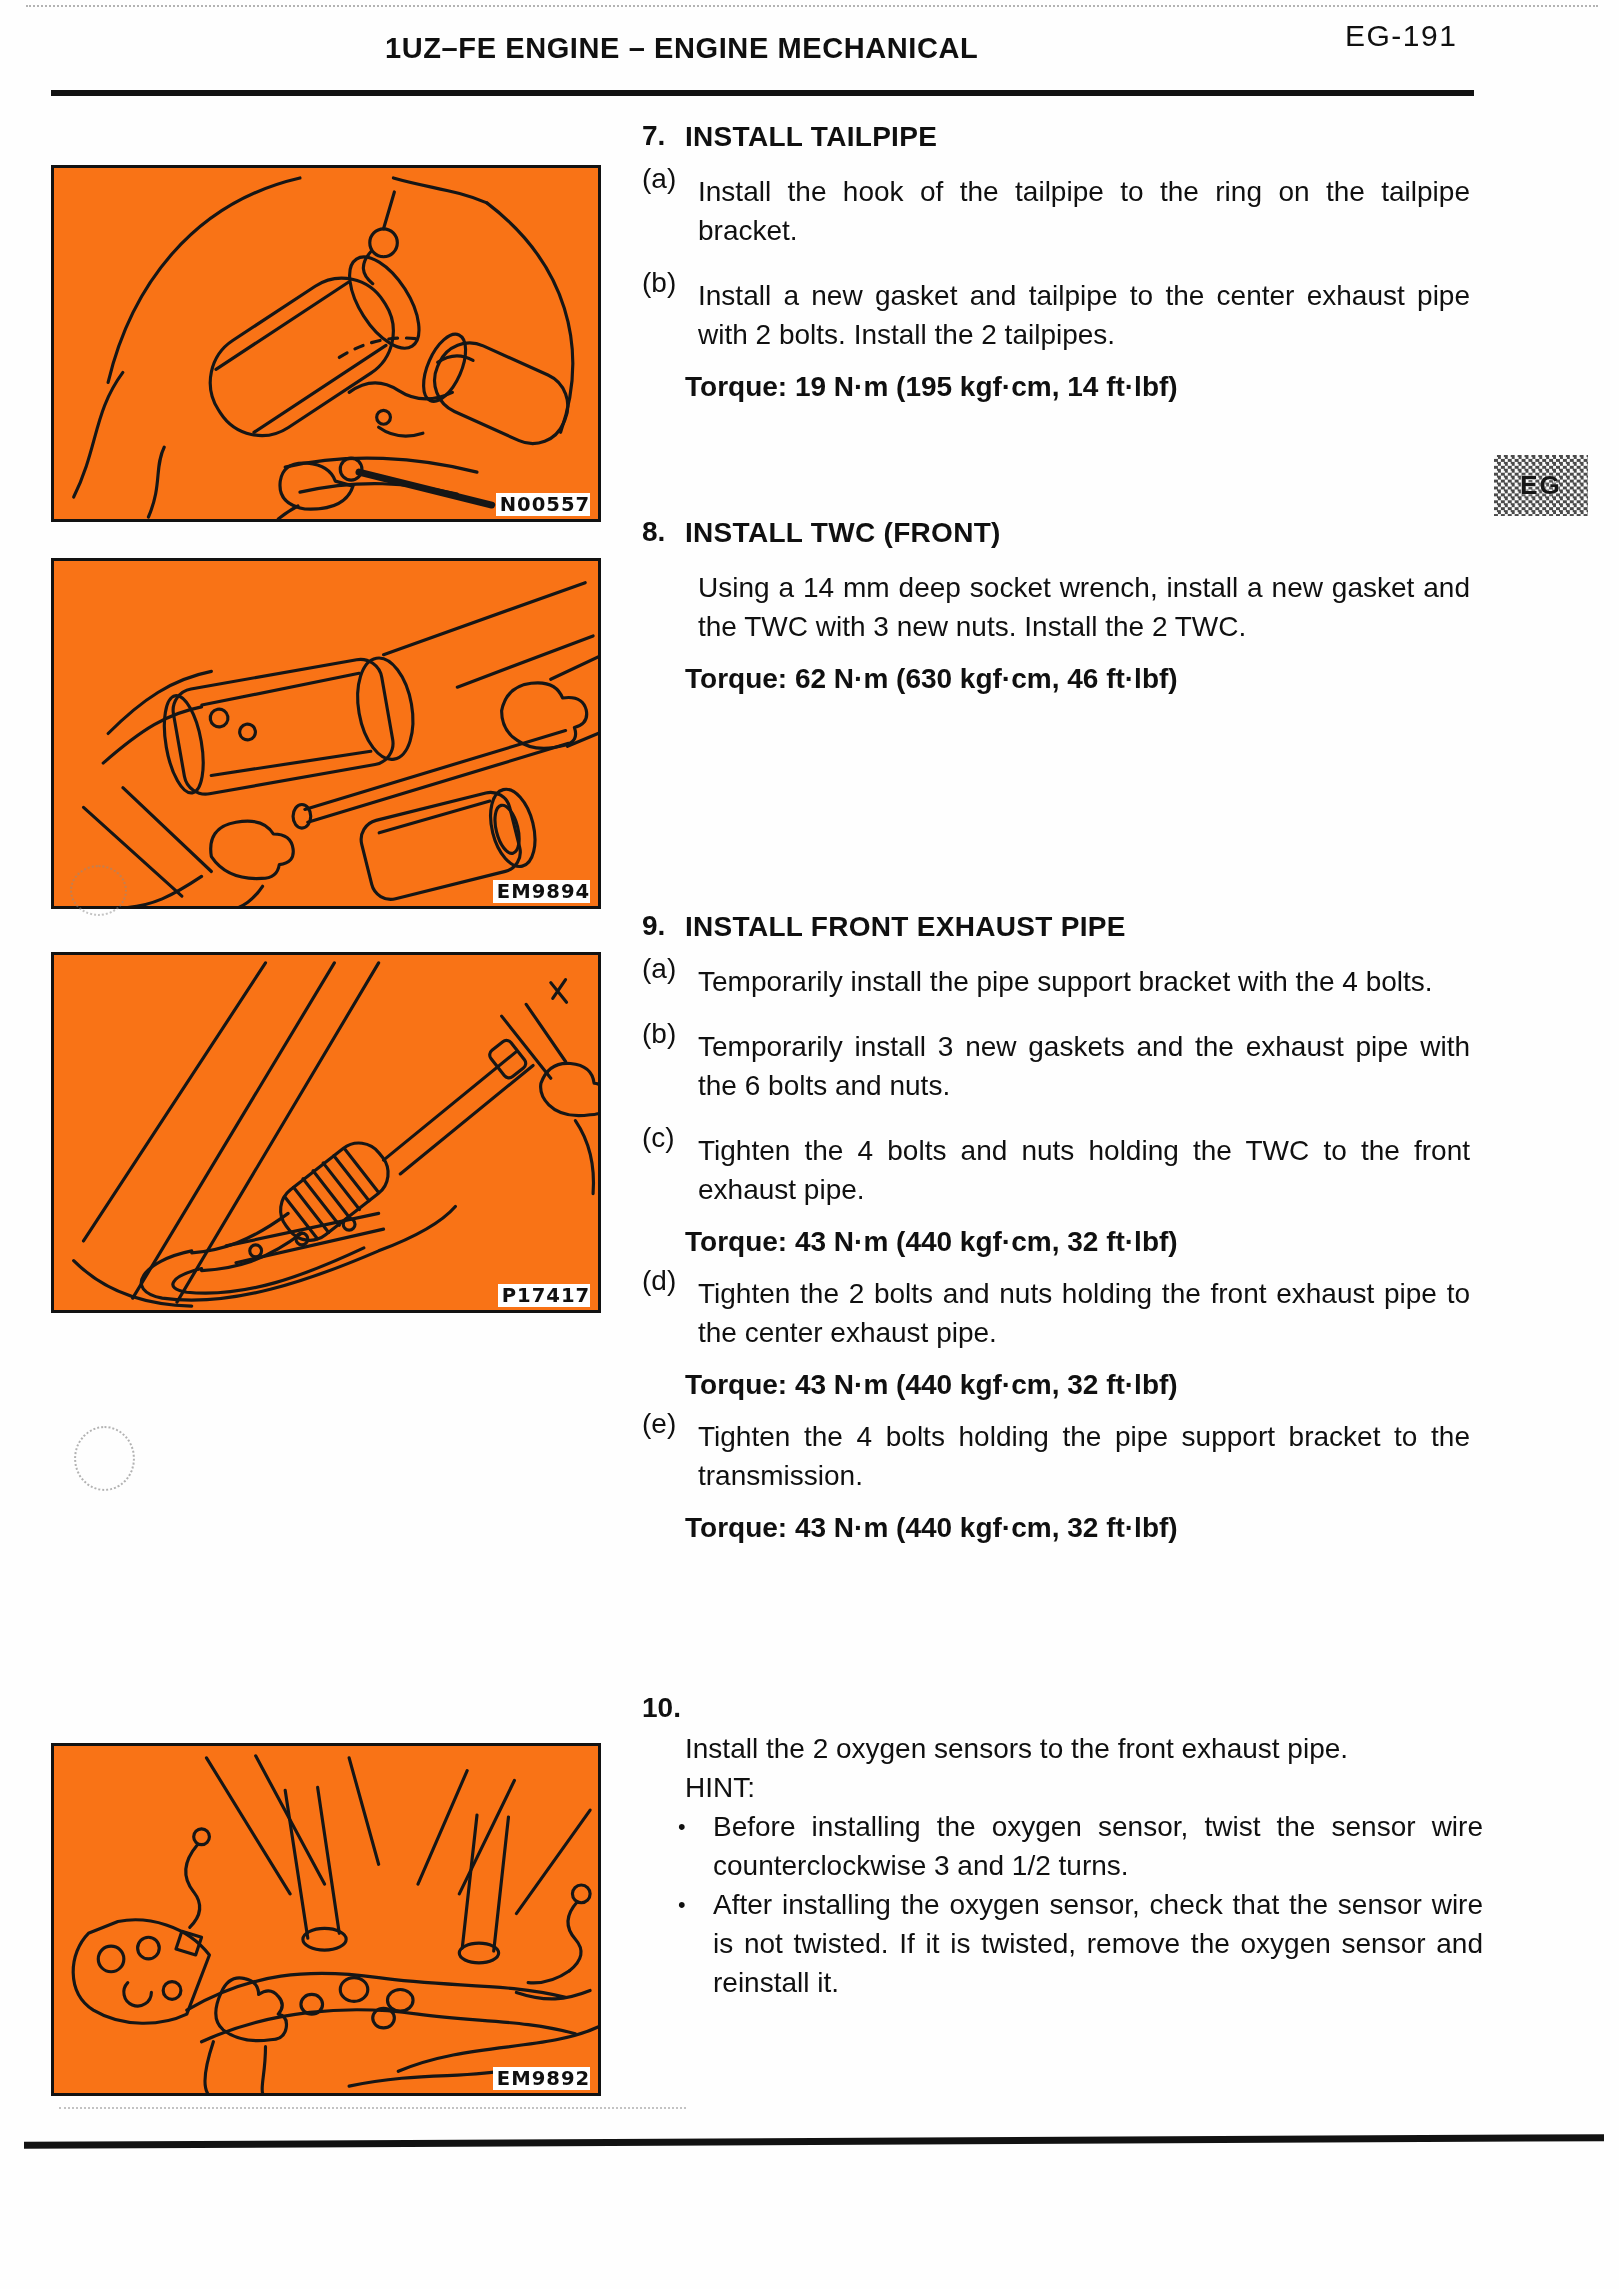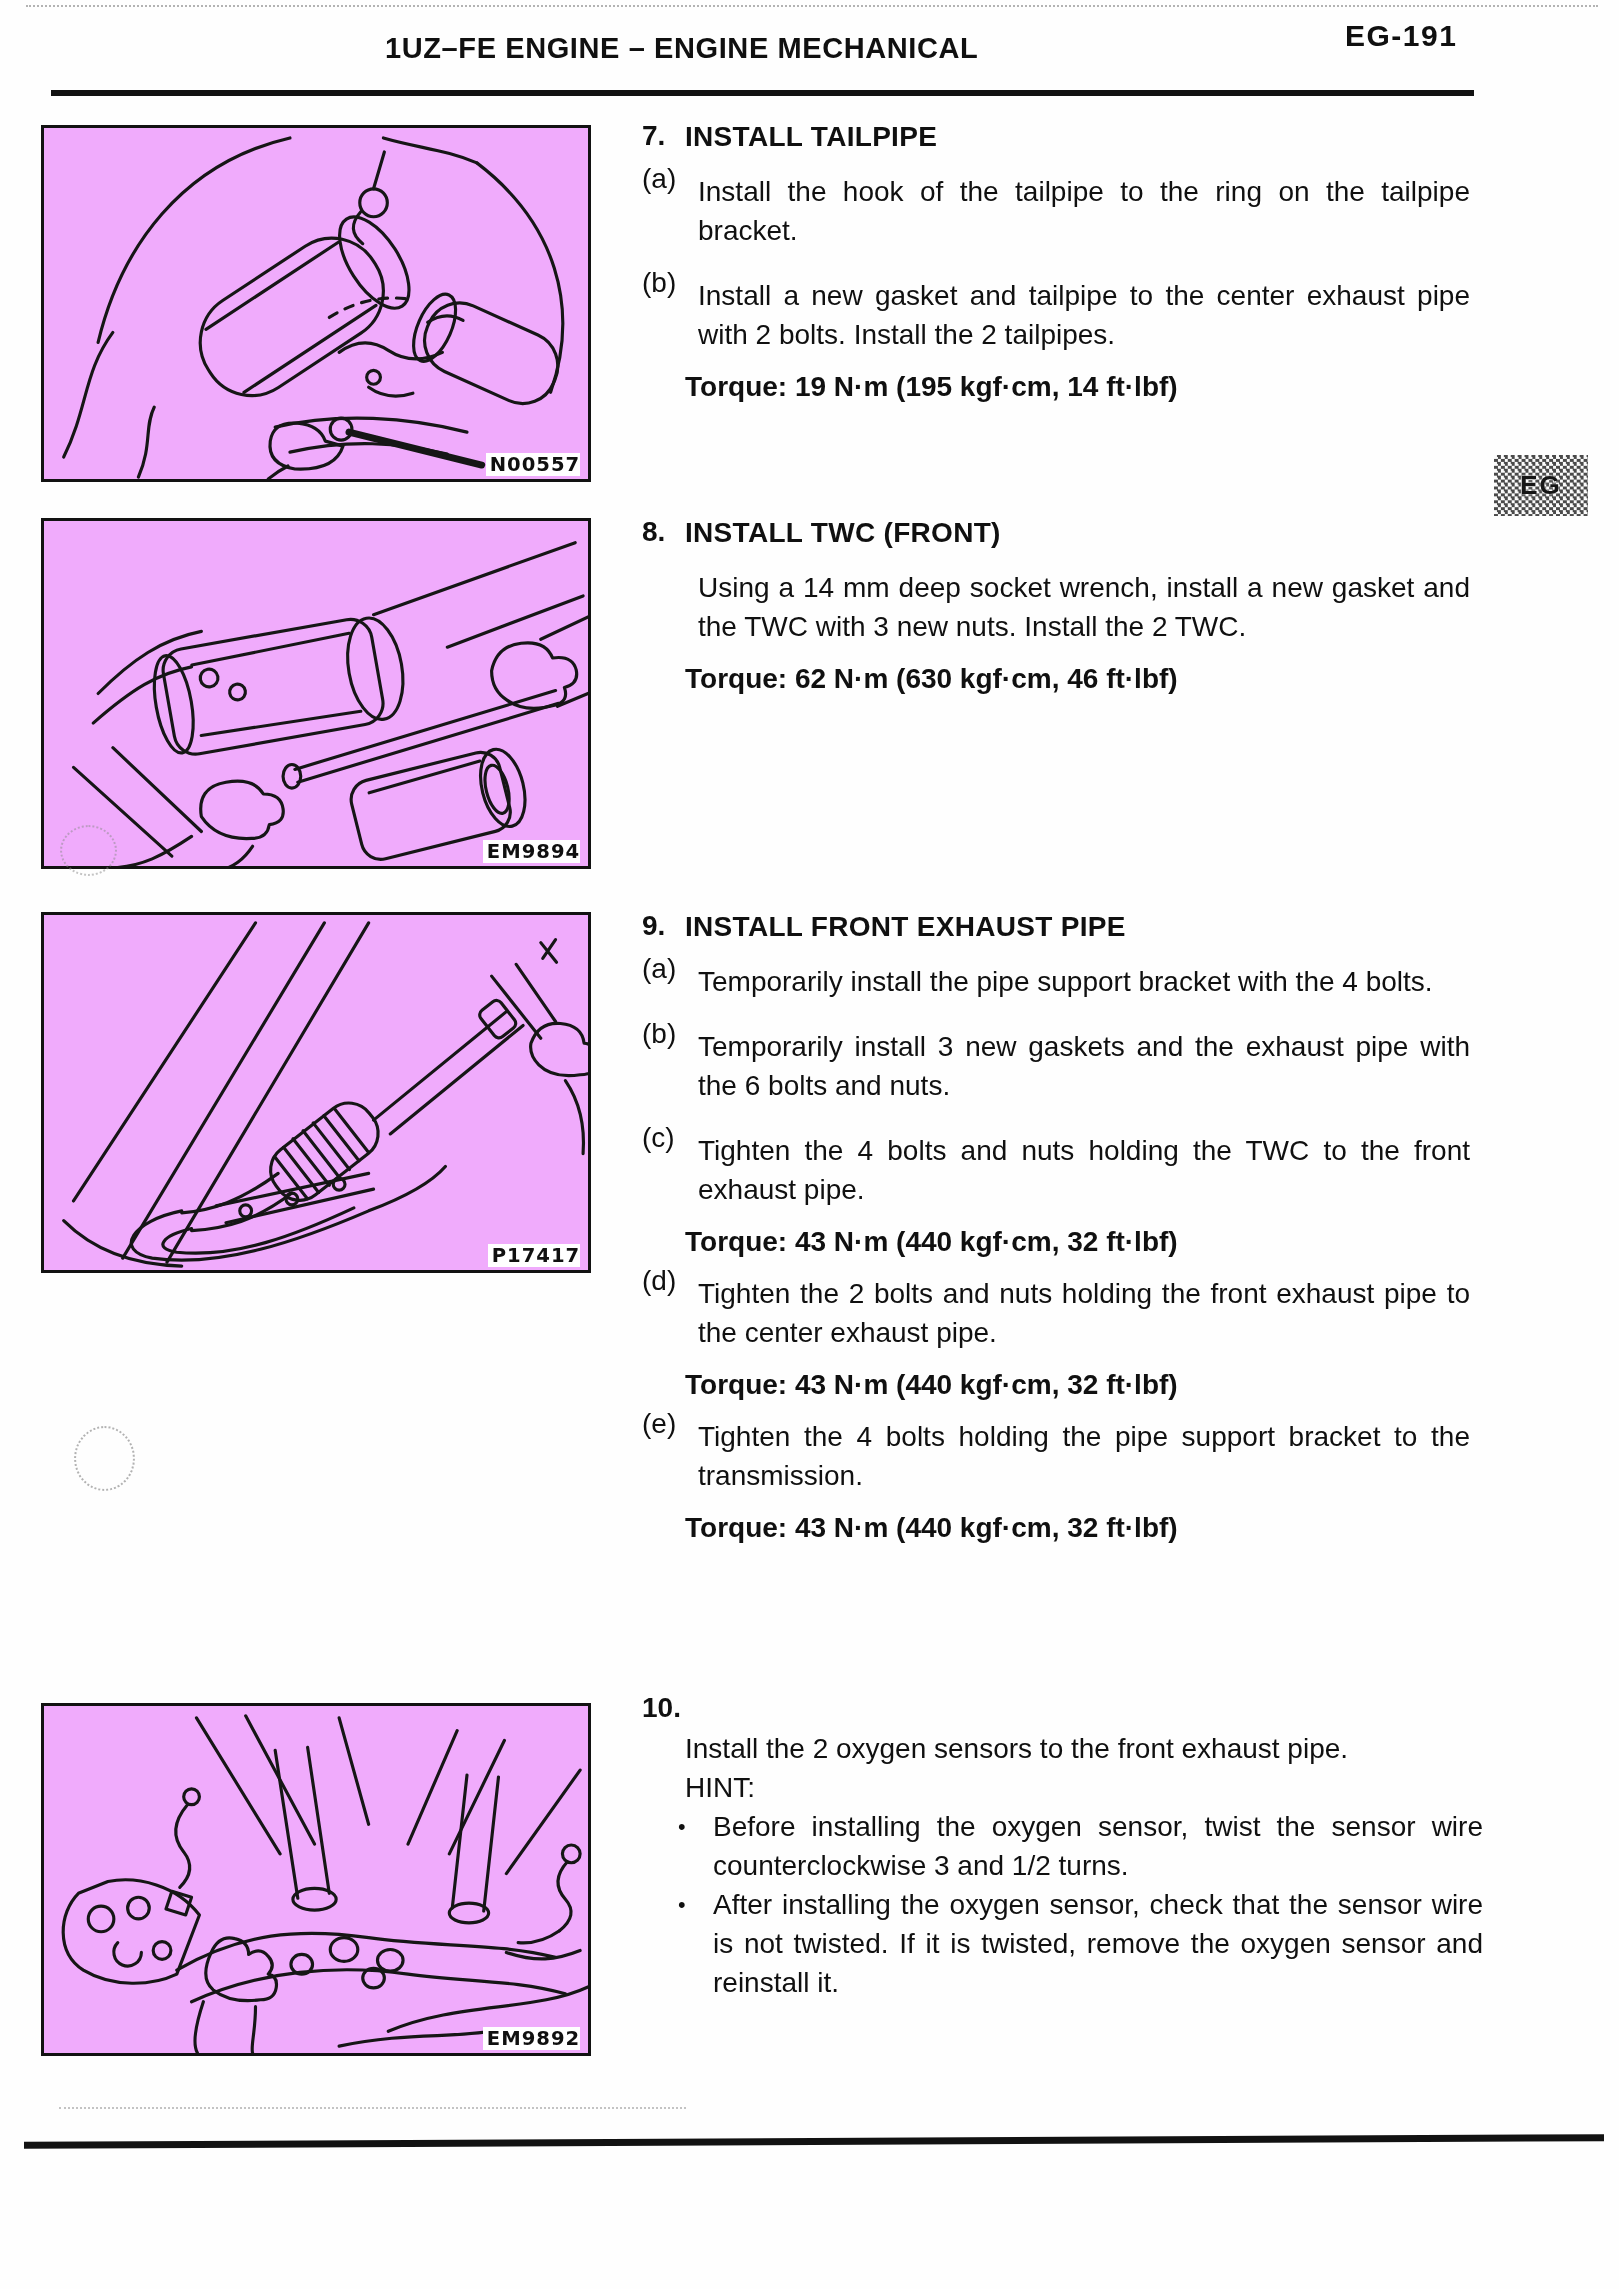--- a/index.html
+++ b/index.html
@@ -4,34 +4,34 @@
 <style>
   html,body{margin:0;padding:0;background:#d9d9d9;}
   .sheet{position:relative;width:1619px;height:2290px;background:#fefefe;
          font-family:"Liberation Sans",sans-serif;color:#101010;overflow:hidden;}
 
   
   .top-dots{position:absolute;left:25.5px;top:4.9px;width:1572px;height:0;
             border-top:2.9px dotted rgba(40,40,40,.35);}
   .hdr-title{position:absolute;left:385px;top:32px;font-size:29px;font-weight:bold;
              letter-spacing:0.6px;white-space:nowrap;}
-  .hdr-pagenum{position:absolute;left:1345px;top:18.6px;font-size:30px;font-weight:bold;
+  .hdr-pagenum{position:absolute;left:1345px;top:18.6px;font-size:30px;font-weight:normal;
                letter-spacing:1.5px;}
   .hdr-rule{position:absolute;left:51px;top:90px;width:1423px;height:5.9px;background:#121212;}
 
   
   .eg-tab{position:absolute;left:1494px;top:455px;width:94px;height:61px;
           background-image:repeating-conic-gradient(#4a4a4a 0% 25%, #fbfbfb 0% 50%);
           background-size:6.9px 6.9px;display:flex;align-items:center;justify-content:center;}
   .eg-tab span{font-size:26px;font-weight:bold;color:#161616;letter-spacing:2px;
                text-shadow:0 0 2.9px rgba(255,255,255,.95);}
 
   
-  .fig{position:absolute;left:41px;width:550px;border:3.9px solid #121212;background:#f0abfc;
-       box-sizing:border-box;}
+  .fig{position:absolute;left:51px;width:550px;border:3.9px solid #121212;background:#f97316;
+       box-sizing:border-box;margin-top:40px;}
   #fig1{top:125px;height:357px;} #fig2{top:518px;height:351px;}
   #fig3{top:912px;height:361px;padding-left:28px;} #fig4{top:1703px;height:353px;}
   .fig svg{position:absolute;left:0;top:0;width:100%;height:100%;}
   .fig-code{position:absolute;right:7.8px;bottom:2.9px;font-size:19.6px;font-weight:bold;
             font-family:"DejaVu Sans",sans-serif;letter-spacing:1px;background:#fff;padding-left:3.9px;}
 
   
   .step{position:absolute;left:642px;width:841px;font-size:28px;line-height:39px;}
   #step7{top:116px;} #step8{top:512px;} #step9{top:906px;} #step10{top:1688px;}
   .step-head{display:flex;margin-bottom:2px;}

